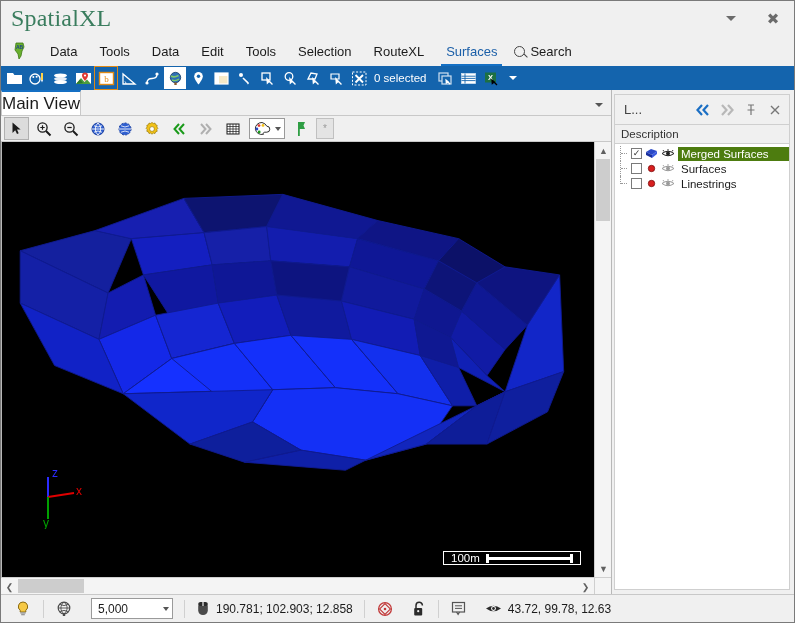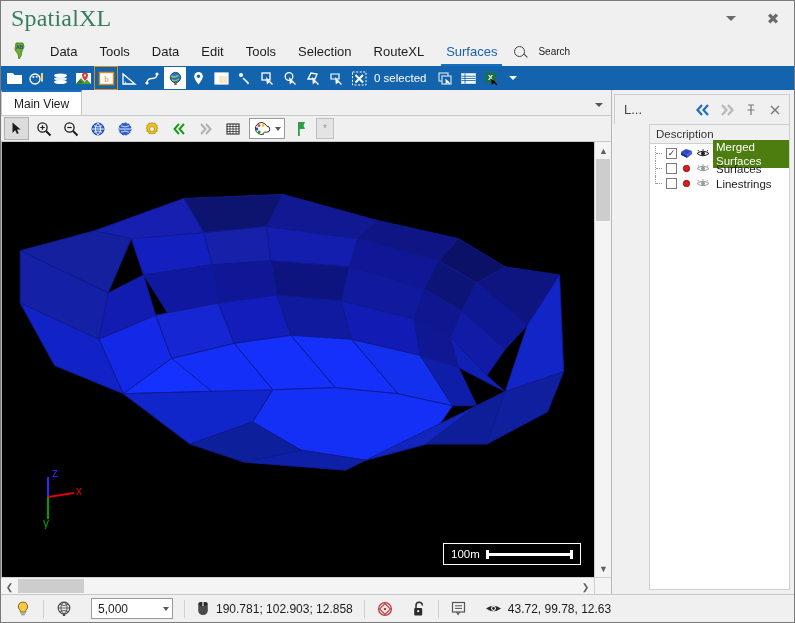--- a/index.html
+++ b/index.html
@@ -68,22 +68,22 @@
   }
   .menu-item.active { color: #1b5fa8; }
   .menu-item.active::after {
     content: "";
     position: absolute;
     left: 6px; right: 6px; bottom: 0;
     height: 2px; background: #1570c4;
   }
   .menu-search {
     padding: 0 11px 0 6px;
-    display: flex; align-items: center; gap: 13px;
-    font-size: 10px; color: #1b1b1b; text-align: center;
+    display: flex; align-items: center; gap: 5px;
+    font-size: 13px; color: #1b1b1b; text-align: center;
   }
   .srch-icon {
     width: 11px; height: 11px;
     border: 1.4px solid #444;
     border-radius: 50%;
     position: relative;
     display: inline-block;
   }
   .srch-icon::after {
     content: ""; position: absolute;
@@ -124,26 +124,26 @@
 
   
   .tabstrip {
     height: 26px; flex: 0 0 26px;
     background: #f0f0f0;
     border-bottom: 1px solid #c8c8c8;
     display: flex; align-items: flex-end;
     position: relative;
   }
   .doctab {
-    height: 25px; padding: 0 12px;
+    height: 25px; padding: 0 0;
     background: #ffffff;
     border: 1px solid #c8c8c8; border-bottom: none;
     border-top: 2px solid #1570c4;
     display: flex; align-items: center;
-    font-size: 12px; color: #1b1b1b;
+    font-size: 17px; color: #1b1b1b;
   }
   .tabstrip-caret {
     position: absolute; right: 8px; bottom: 8px;
     width: 0; height: 0;
     border-left: 4px solid transparent;
     border-right: 4px solid transparent;
     border-top: 4px solid #555;
   }
 
   
@@ -181,21 +181,21 @@
   .canvas-wrap { flex: 1; display: flex; min-height: 0; }
   .canvas-col { flex: 1; display: flex; flex-direction: column; min-width: 0; }
   .canvas {
     flex: 1; background: #000000;
     position: relative; overflow: hidden;
     border-left: 1px solid #b8b8b8;
   }
   .scalebar {
     position: absolute; right: 13px; bottom: 12px;
     background: #000; border: 1px solid #ffffff;
-    height: 22px; width: 138px;
+    height: 14px; width: 138px;
     display: flex; align-items: center; gap: 6px;
     padding: 0 7px;
   }
   .scalebar .txt { color: #ffffff; font-size: 11.5px; }
   .scale-line {
     flex: 1; height: 3px; background: #fff; position: relative;
   }
   .scale-line::before, .scale-line::after {
     content: ""; position: absolute; top: -3px;
     width: 3px; height: 9px; background: #fff;
@@ -257,21 +257,20 @@
   .dbtn {
     width: 24px; height: 24px;
     display: flex; align-items: center; justify-content: center;
   }
   .tree {
     flex: 1;
     background: #ffffff;
     border: 1px solid #cfcfcf;
     display: flex; flex-direction: column;
     min-height: 0;
-    margin-left: 35px;
   }
   .tree-hdr {
     height: 19px; flex: 0 0 19px;
     background: #f0f0f0;
     border-bottom: 1px solid #cfcfcf;
     display: flex; align-items: center;
     padding-left: 6px;
     font-size: 11.5px; color: #333;
   }
   .tree-body { flex: 1; padding-top: 2px; }

